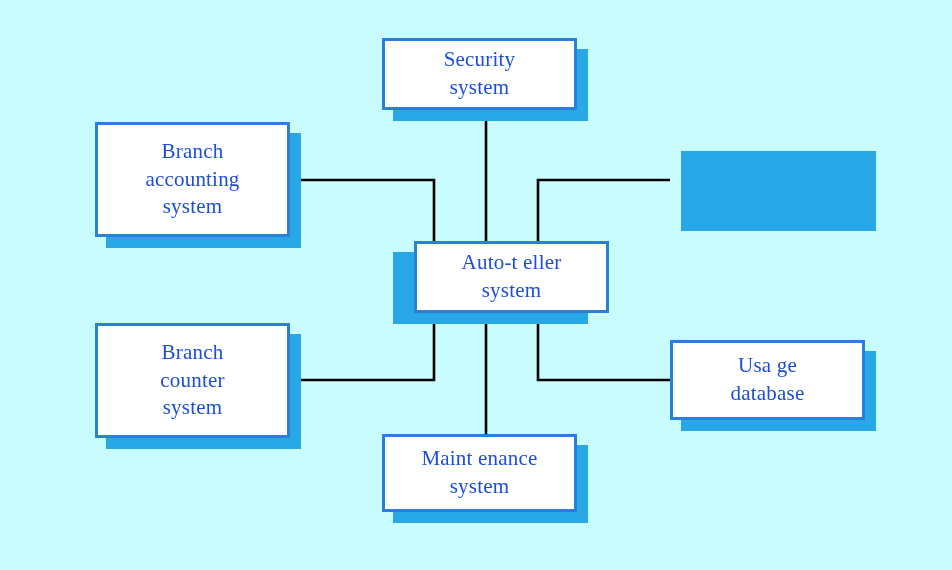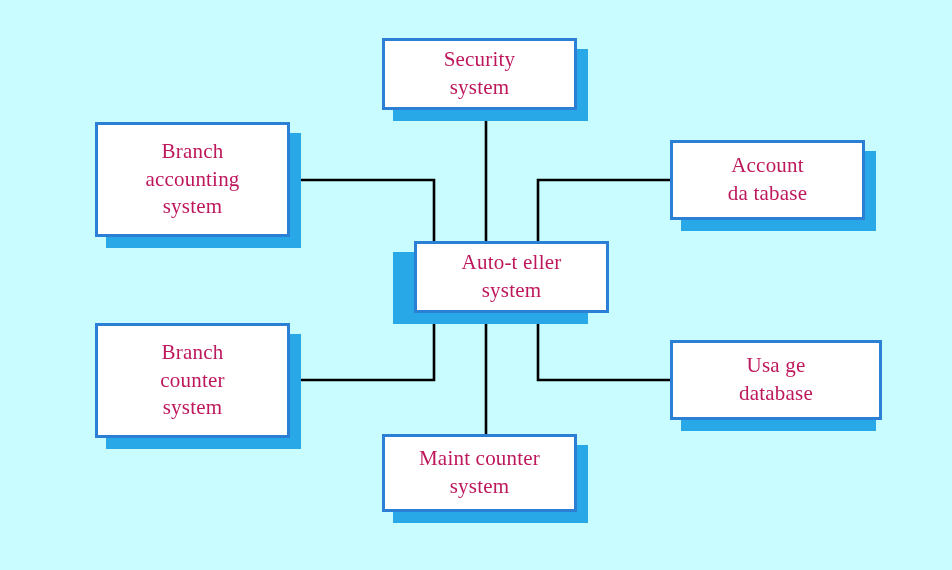--- a/index.html
+++ b/index.html
@@ -61,21 +61,21 @@
     z-index: 1;
   }
   .node-box {
     z-index: 2;
   }
   .node-label {
     display: block;
     font-family: "Liberation Serif", "DejaVu Serif", serif;
     font-size: 21px;
     line-height: 1.32;
-    color: #be185d;
+    color: #1d4ed8;
     letter-spacing: 0.2px;
     white-space: pre-line;
     padding: 0 6px;
   }
 </style>
 </head>
 <body>
 
 <div id="diagram-canvas">
 
@@ -96,40 +96,36 @@
         <span class="node-label">Security
 system</span>
       </div>
       <div class="node-shadow" style="left: 106px; top: 133px; width: 195px; height: 115px; background: rgb(41, 168, 232);"></div>
       <div class="node node-box" style="left: 95px; top: 122px; width: 195px; height: 115px; background: rgb(255, 255, 255); border-color: rgb(43, 127, 212);">
         <span class="node-label">Branch
 accounting
 system</span>
       </div>
       <div class="node-shadow" style="left: 681px; top: 151px; width: 195px; height: 80px; background: rgb(41, 168, 232);"></div>
-      <div class="node node-box" style="left: 670px; top: 140px; width: 195px; height: 80px; background: rgb(255, 255, 255); border-color: rgb(43, 127, 212);">
-        <span class="node-label">Account
-da tabase</span>
-      </div>
       <div class="node-shadow" style="left: 393px; top: 252px; width: 195px; height: 72px; background: rgb(41, 168, 232);"></div>
       <div class="node node-box" style="left: 382px; top: 241px; width: 195px; height: 72px; background: rgb(255, 255, 255); border-color: rgb(43, 127, 212); margin-left: 32px;">
         <span class="node-label">Auto-t eller
 system</span>
       </div>
       <div class="node-shadow" style="left: 106px; top: 334px; width: 195px; height: 115px; background: rgb(41, 168, 232);"></div>
       <div class="node node-box" style="left: 95px; top: 323px; width: 195px; height: 115px; background: rgb(255, 255, 255); border-color: rgb(43, 127, 212);">
         <span class="node-label">Branch
 counter
 system</span>
       </div>
       <div class="node-shadow" style="left: 681px; top: 351px; width: 195px; height: 80px; background: rgb(41, 168, 232);"></div>
-      <div class="node node-box" style="left: 670px; top: 340px; width: 212px; height: 80px; background: rgb(255, 255, 255); border-color: rgb(43, 127, 212);">
+      <div class="node node-box" style="left: 670px; top: 340px; width: 195px; height: 80px; background: rgb(255, 255, 255); border-color: rgb(43, 127, 212);">
         <span class="node-label">Usa ge
 database</span>
       </div>
       <div class="node-shadow" style="left: 393px; top: 445px; width: 195px; height: 78px; background: rgb(41, 168, 232);"></div>
       <div class="node node-box" style="left: 382px; top: 434px; width: 195px; height: 78px; background: rgb(255, 255, 255); border-color: rgb(43, 127, 212);">
-        <span class="node-label">Maint counter
+        <span class="node-label">Maint enance
 system</span>
       </div>
     </div>
 
 </div>
 
 </body></html>

